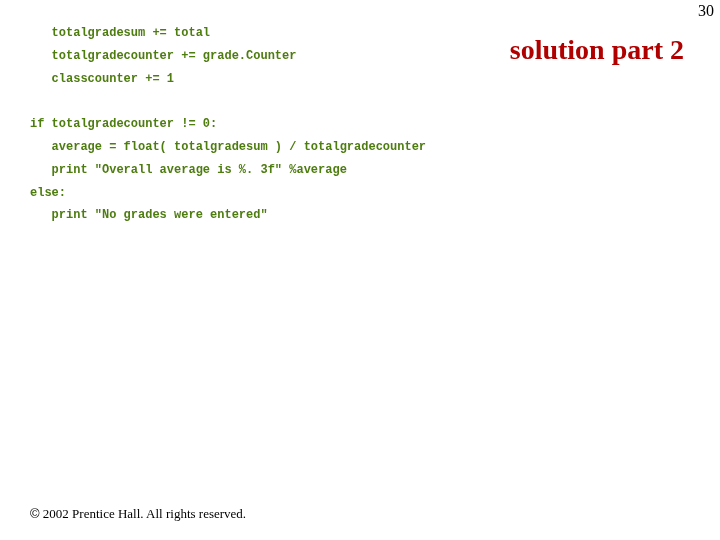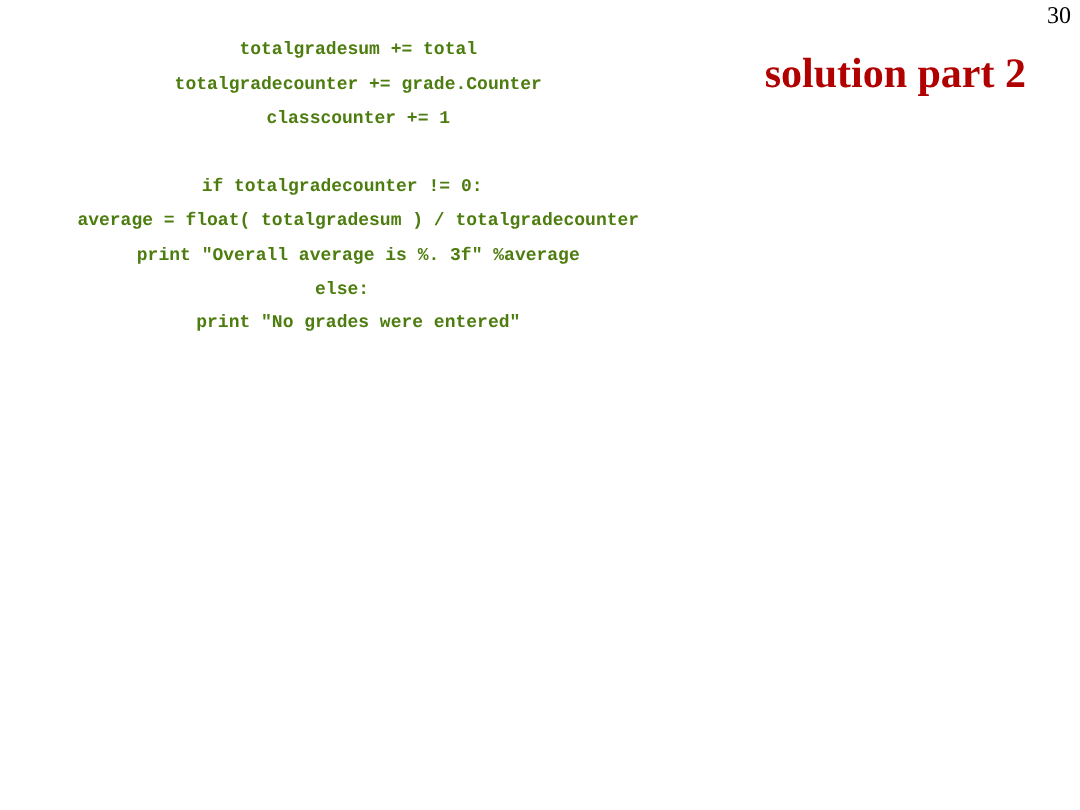--- a/index.html
+++ b/index.html
@@ -1,15 +1,15 @@
 <!DOCTYPE html>
 <html><head>
 <meta charset="utf-8">
 <style>
-  * { margin: 0; padding: 0; box-sizing: border-box; text-align: center; }
+  * { margin: 0; padding: 0; box-sizing: border-box; }
   html, body { width: 720px; height: 540px; background: #fff; font-family: "Courier New", monospace; }
   .slide { position: relative; width: 720px; height: 540px; }
   .pagenum { position: absolute; top: 2px; right: 6px; font-family: "Times New Roman", serif; font-size: 16px; color: #000; }
   .title { position: absolute; top: 34px; right: 36px; font-family: "Times New Roman", serif; font-size: 28px; font-weight: bold; color: #b00000; margin-left: 47px; }
   .code { position: absolute; top: 22px; left: 30px; font-size: 12px; font-weight: bold; color: #4d7c0f; line-height: 1.9; white-space: pre; }
   .footer { position: absolute; bottom: 18px; left: 30px; font-family: "Times New Roman", serif; font-size: 13px; color: #000; }
   .copy { font-family: Arial, sans-serif; }
 </style>
 </head>
 <body>
@@ -21,13 +21,17 @@
   <div class="code"><span>   totalgradesum += total</span>
 <span>   totalgradecounter += grade.Counter</span>
 <span>   classcounter += 1</span>
 <span></span>
 <span>if totalgradecounter != 0:</span>
 <span>   average = float( totalgradesum ) / totalgradecounter</span>
 <span>   print "Overall average is %. 3f" %average</span>
 <span>else:</span>
 <span>   print "No grades were entered"</span></div>
 
+  <div class="footer">
+    <span class="copy">©</span>
+    <span>2002 Prentice Hall. All rights reserved.</span>
+  </div>
 </div>
 
 </body></html>

